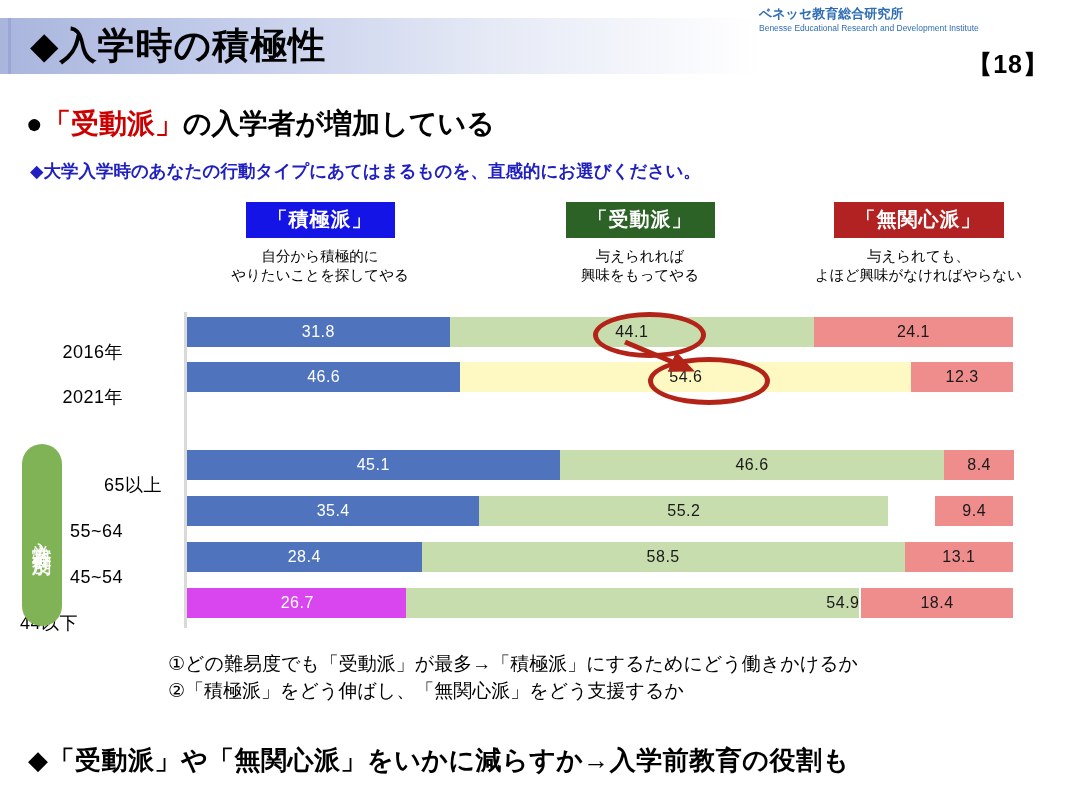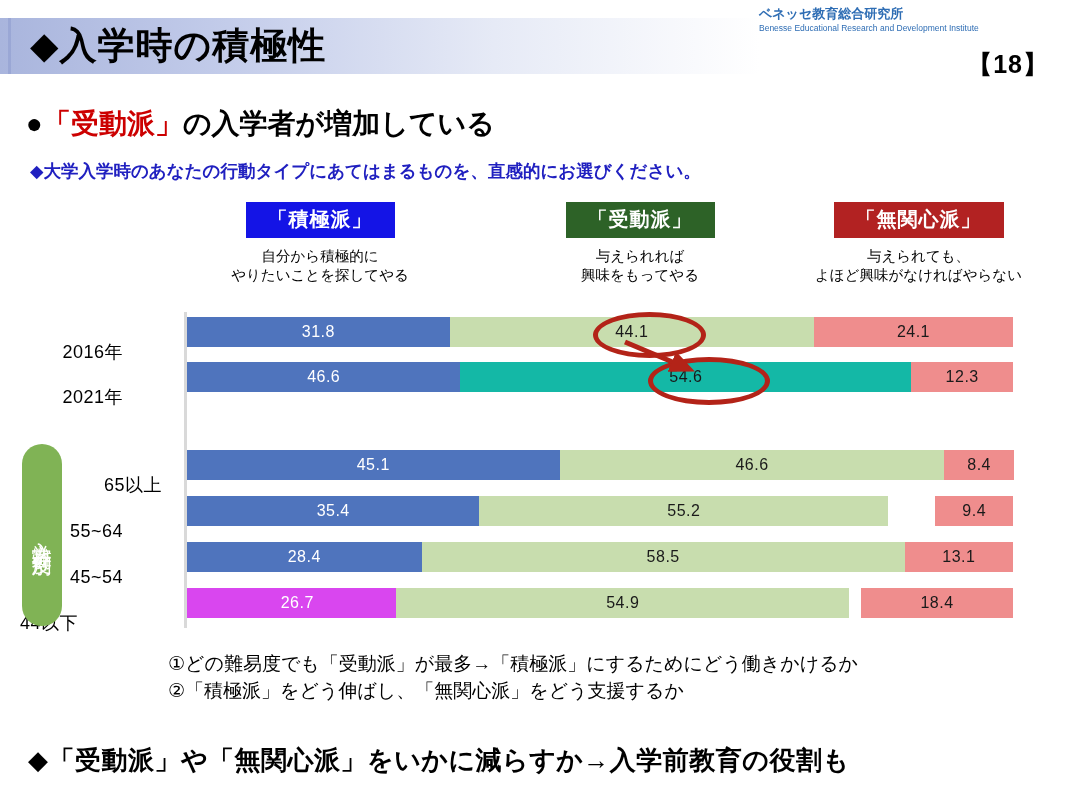--- a/index.html
+++ b/index.html
@@ -162,21 +162,21 @@
         <div class="bars">
           <div class="seg seg-a" style="left: 0px; width: 262.668px; background: rgb(79, 116, 189);">31.8</div>
           <div class="seg seg-b" style="left: 262.668px; width: 364.266px; background: rgb(200, 221, 174);">44.1</div>
           <div class="seg seg-c" style="left: 626.934px; width: 199.066px; background: rgb(239, 141, 141);">24.1</div>
         </div>
       </div>
       <div class="bar-row" style="top: 362px; left: 0px; width: 1013px; border-radius: 7px;">
         <div class="bar-label" style="right: 890px;">2021年</div>
         <div class="bars">
           <div class="seg seg-a" style="left: 0px; width: 273.406px; background: rgb(79, 116, 189);">46.6</div>
-          <div class="seg seg-b" style="left: 273.406px; width: 450.996px; background: #14b8a6;">54.6</div>
+          <div class="seg seg-b" style="left: 273.406px; width: 450.996px; background: #fef9c3;">54.6</div>
           <div class="seg seg-c" style="left: 724.402px; width: 101.598px; background: rgb(239, 141, 141);">12.3</div>
         </div>
       </div>
       <div class="bar-row" style="top: 450px; left: 0px; width: 1013px; padding-left: 39px;">
         <div class="bar-label" style="right: 890px;">65以上</div>
         <div class="bars">
           <div class="seg seg-a" style="left: 0px; width: 372.526px; background: rgb(79, 116, 189);">45.1</div>
           <div class="seg seg-b" style="left: 372.526px; width: 384.916px; background: rgb(200, 221, 174);">46.6</div>
           <div class="seg seg-c" style="left: 757.442px; width: 69.384px; background: rgb(239, 141, 141);">8.4</div>
         </div>
@@ -194,21 +194,21 @@
         <div class="bars">
           <div class="seg seg-a" style="left: 0px; width: 234.584px; background: rgb(79, 116, 189);">28.4</div>
           <div class="seg seg-b" style="left: 234.584px; width: 483.21px; background: rgb(200, 221, 174);">58.5</div>
           <div class="seg seg-c" style="left: 717.794px; width: 108.206px; background: rgb(239, 141, 141);">13.1</div>
         </div>
       </div>
       <div class="bar-row" style="top: 588px; left: 0px; width: 968px;">
         <div class="bar-label" style="right: 890px;">44以下</div>
         <div class="bars">
           <div class="seg seg-a" style="left: 0px; width: 220.542px; background: #d946ef;">26.7</div>
-          <div class="seg seg-b" style="left: 209px; width: 453.474px; background: rgb(200, 221, 174);">54.9</div>
+          <div class="seg seg-b" style="left: 219px; width: 453.474px; background: rgb(200, 221, 174); text-align: right;">54.9</div>
           <div class="seg seg-c" style="left: 674.016px; width: 151.984px; background: rgb(239, 141, 141);">18.4</div>
         </div>
       </div>
     </div>
 
   <div class="side-label" style="background: rgb(128, 179, 85);">
     <span>入学難易度別</span>
   </div>
 
   <div class="annot" id="ellipse-2016"></div>

